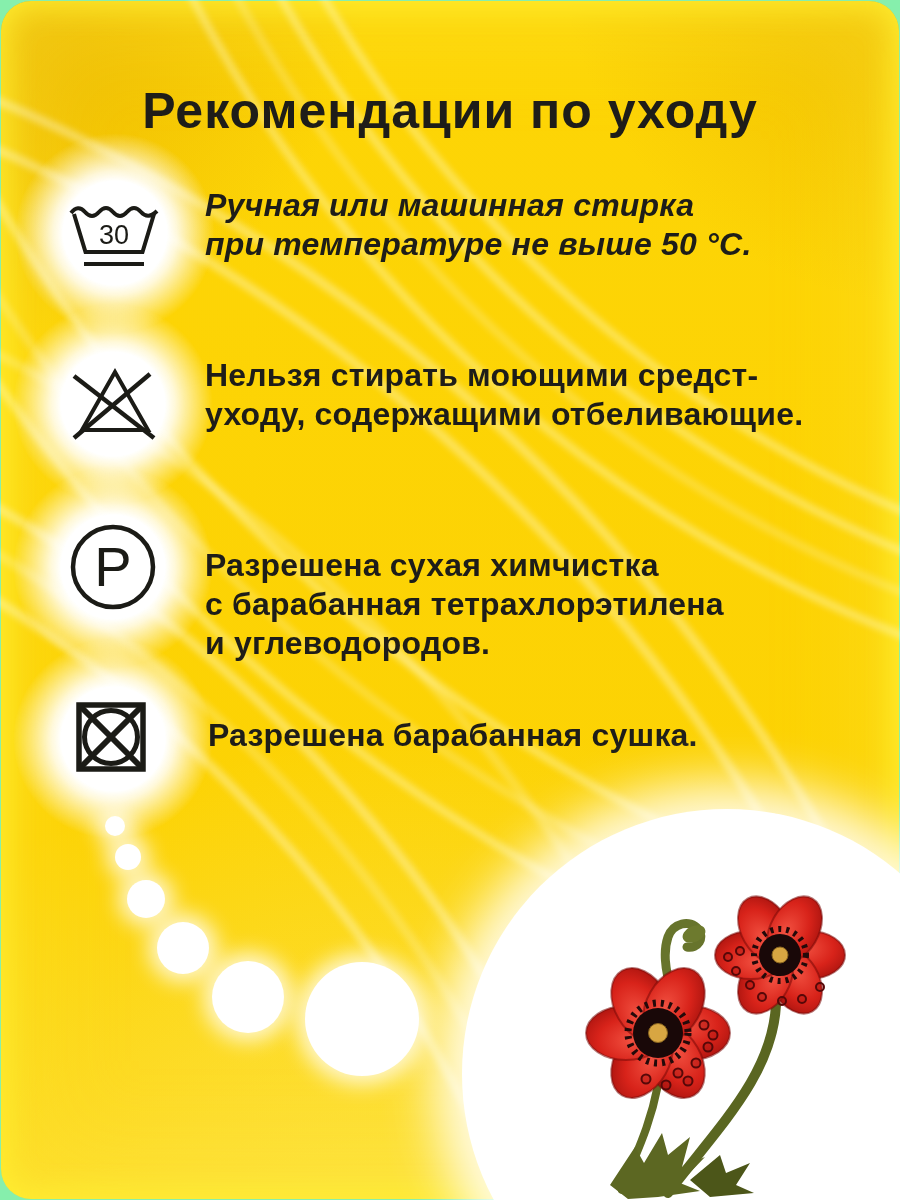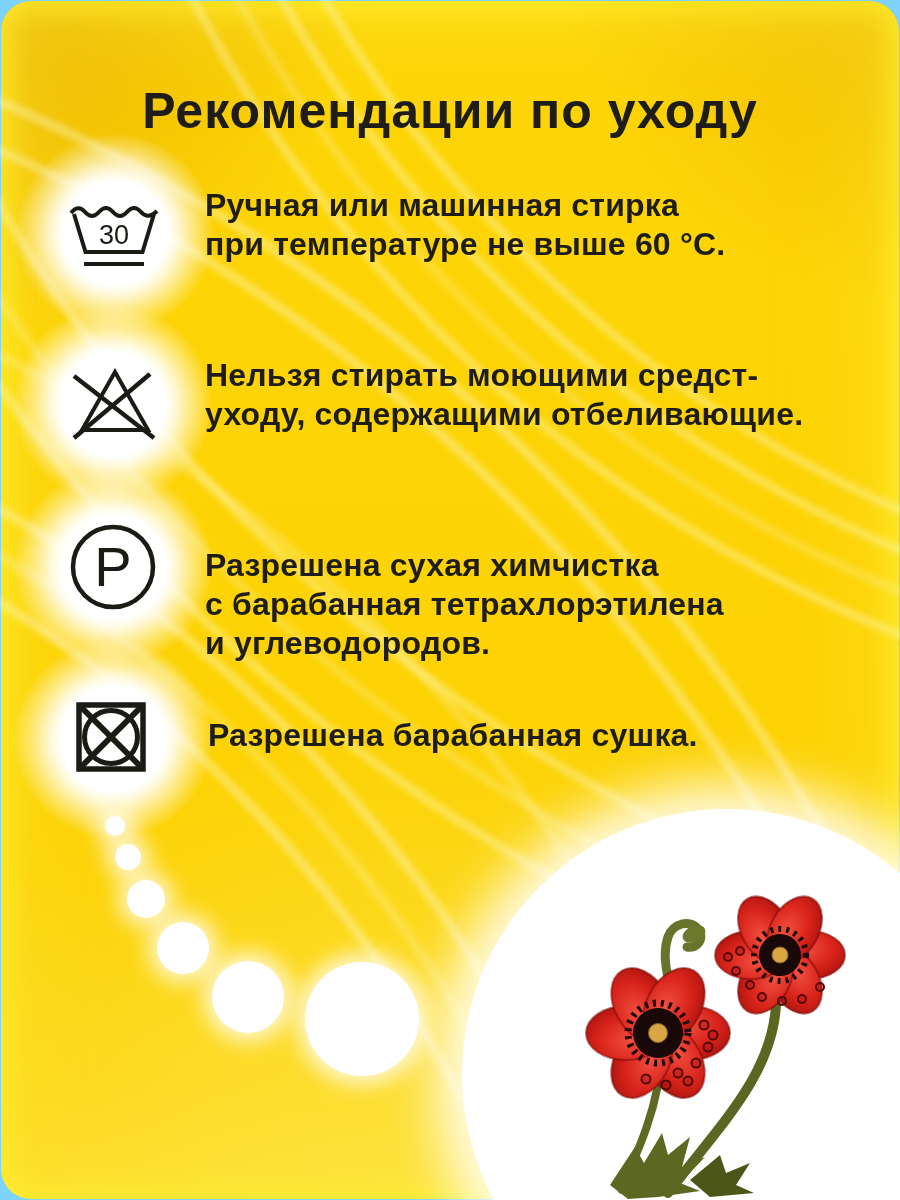--- a/index.html
+++ b/index.html
@@ -1,17 +1,17 @@
 <!DOCTYPE html>
 <html><head>
 <meta charset="utf-8">
 <style>
   html,body{margin:0;padding:0;background:#ffffff;}
   .canvas{position:relative;width:900px;height:1200px;margin:0 auto;overflow:hidden;
-          background:#7dd3fc;font-family:"Liberation Sans","DejaVu Sans",sans-serif;}
+          background:#86efac;font-family:"Liberation Sans","DejaVu Sans",sans-serif;}
   .bg{position:absolute;inset:1px;border-radius:30px;
       background:
         radial-gradient(circle at -4% -4%, rgba(205,135,0,.45), rgba(205,135,0,0) 26%),
         radial-gradient(circle at 104% -6%, rgba(205,135,0,.35), rgba(205,135,0,0) 24%),
         radial-gradient(circle at 50% 132%, rgba(255,248,140,.80), rgba(255,240,70,0) 52%),
         linear-gradient(#fdd506,#fcd103);
       box-shadow: inset 0 0 30px 6px rgba(255,240,50,.85),
                   inset 0 0 90px 30px rgba(255,235,60,.35);}
   .rings{position:absolute;inset:0;filter:blur(3px);}
   .ring{position:absolute;border-radius:50%;border:8px solid rgba(255,252,210,.40);}
@@ -60,23 +60,23 @@
   <div class="icon-glow" style="left:13px;top:304px;"></div>
   <div class="icon-glow" style="left:13px;top:467px;"></div>
   <div class="icon-glow" style="left:13px;top:639px;"></div>
 
   <svg class="icon" style="left:64px;top:196px;" width="100" height="76" viewBox="0 0 100 76">
     <path class="sym" stroke-width="4" d="M10 18 L21.5 56 L78.5 56 L90 18"></path>
     <path class="sym" stroke-width="4" d="M7 17 q7 -9 14 -1 q7 8 14 0 q7 -8 14 0 q7 8 14 0 q7 -8 14 0 q7 8 16 -1"></path>
     <text class="sym-text" x="50" y="48" font-size="27" text-anchor="middle">30</text>
     <line class="sym" stroke-width="4" x1="20" y1="68" x2="80" y2="68"></line>
   </svg>
-  <div class="row-text" style="top:186px;">
+  <div class="row-text" style="top:186px;font-style:italic;">
     <div>Ручная или машинная стирка</div>
-    <div>при температуре не выше 60 °С.</div>
+    <div>при температуре не выше 50 °С.</div>
   </div>
 
   <svg class="icon" style="left:62px;top:360px;" width="102" height="88" viewBox="0 0 102 88">
     <path class="sym" stroke-width="4" d="M53 12 L20 70 L86 70 Z"></path>
     <line class="sym" stroke-width="4.5" x1="12" y1="16" x2="92" y2="78"></line>
     <line class="sym" stroke-width="4.5" x1="88" y1="14" x2="12" y2="78"></line>
   </svg>
   <div class="row-text" style="top:356px;">
     <div>Нельзя стирать моющими средст-</div>
     <div>уходу, содержащими отбеливающие.</div>

